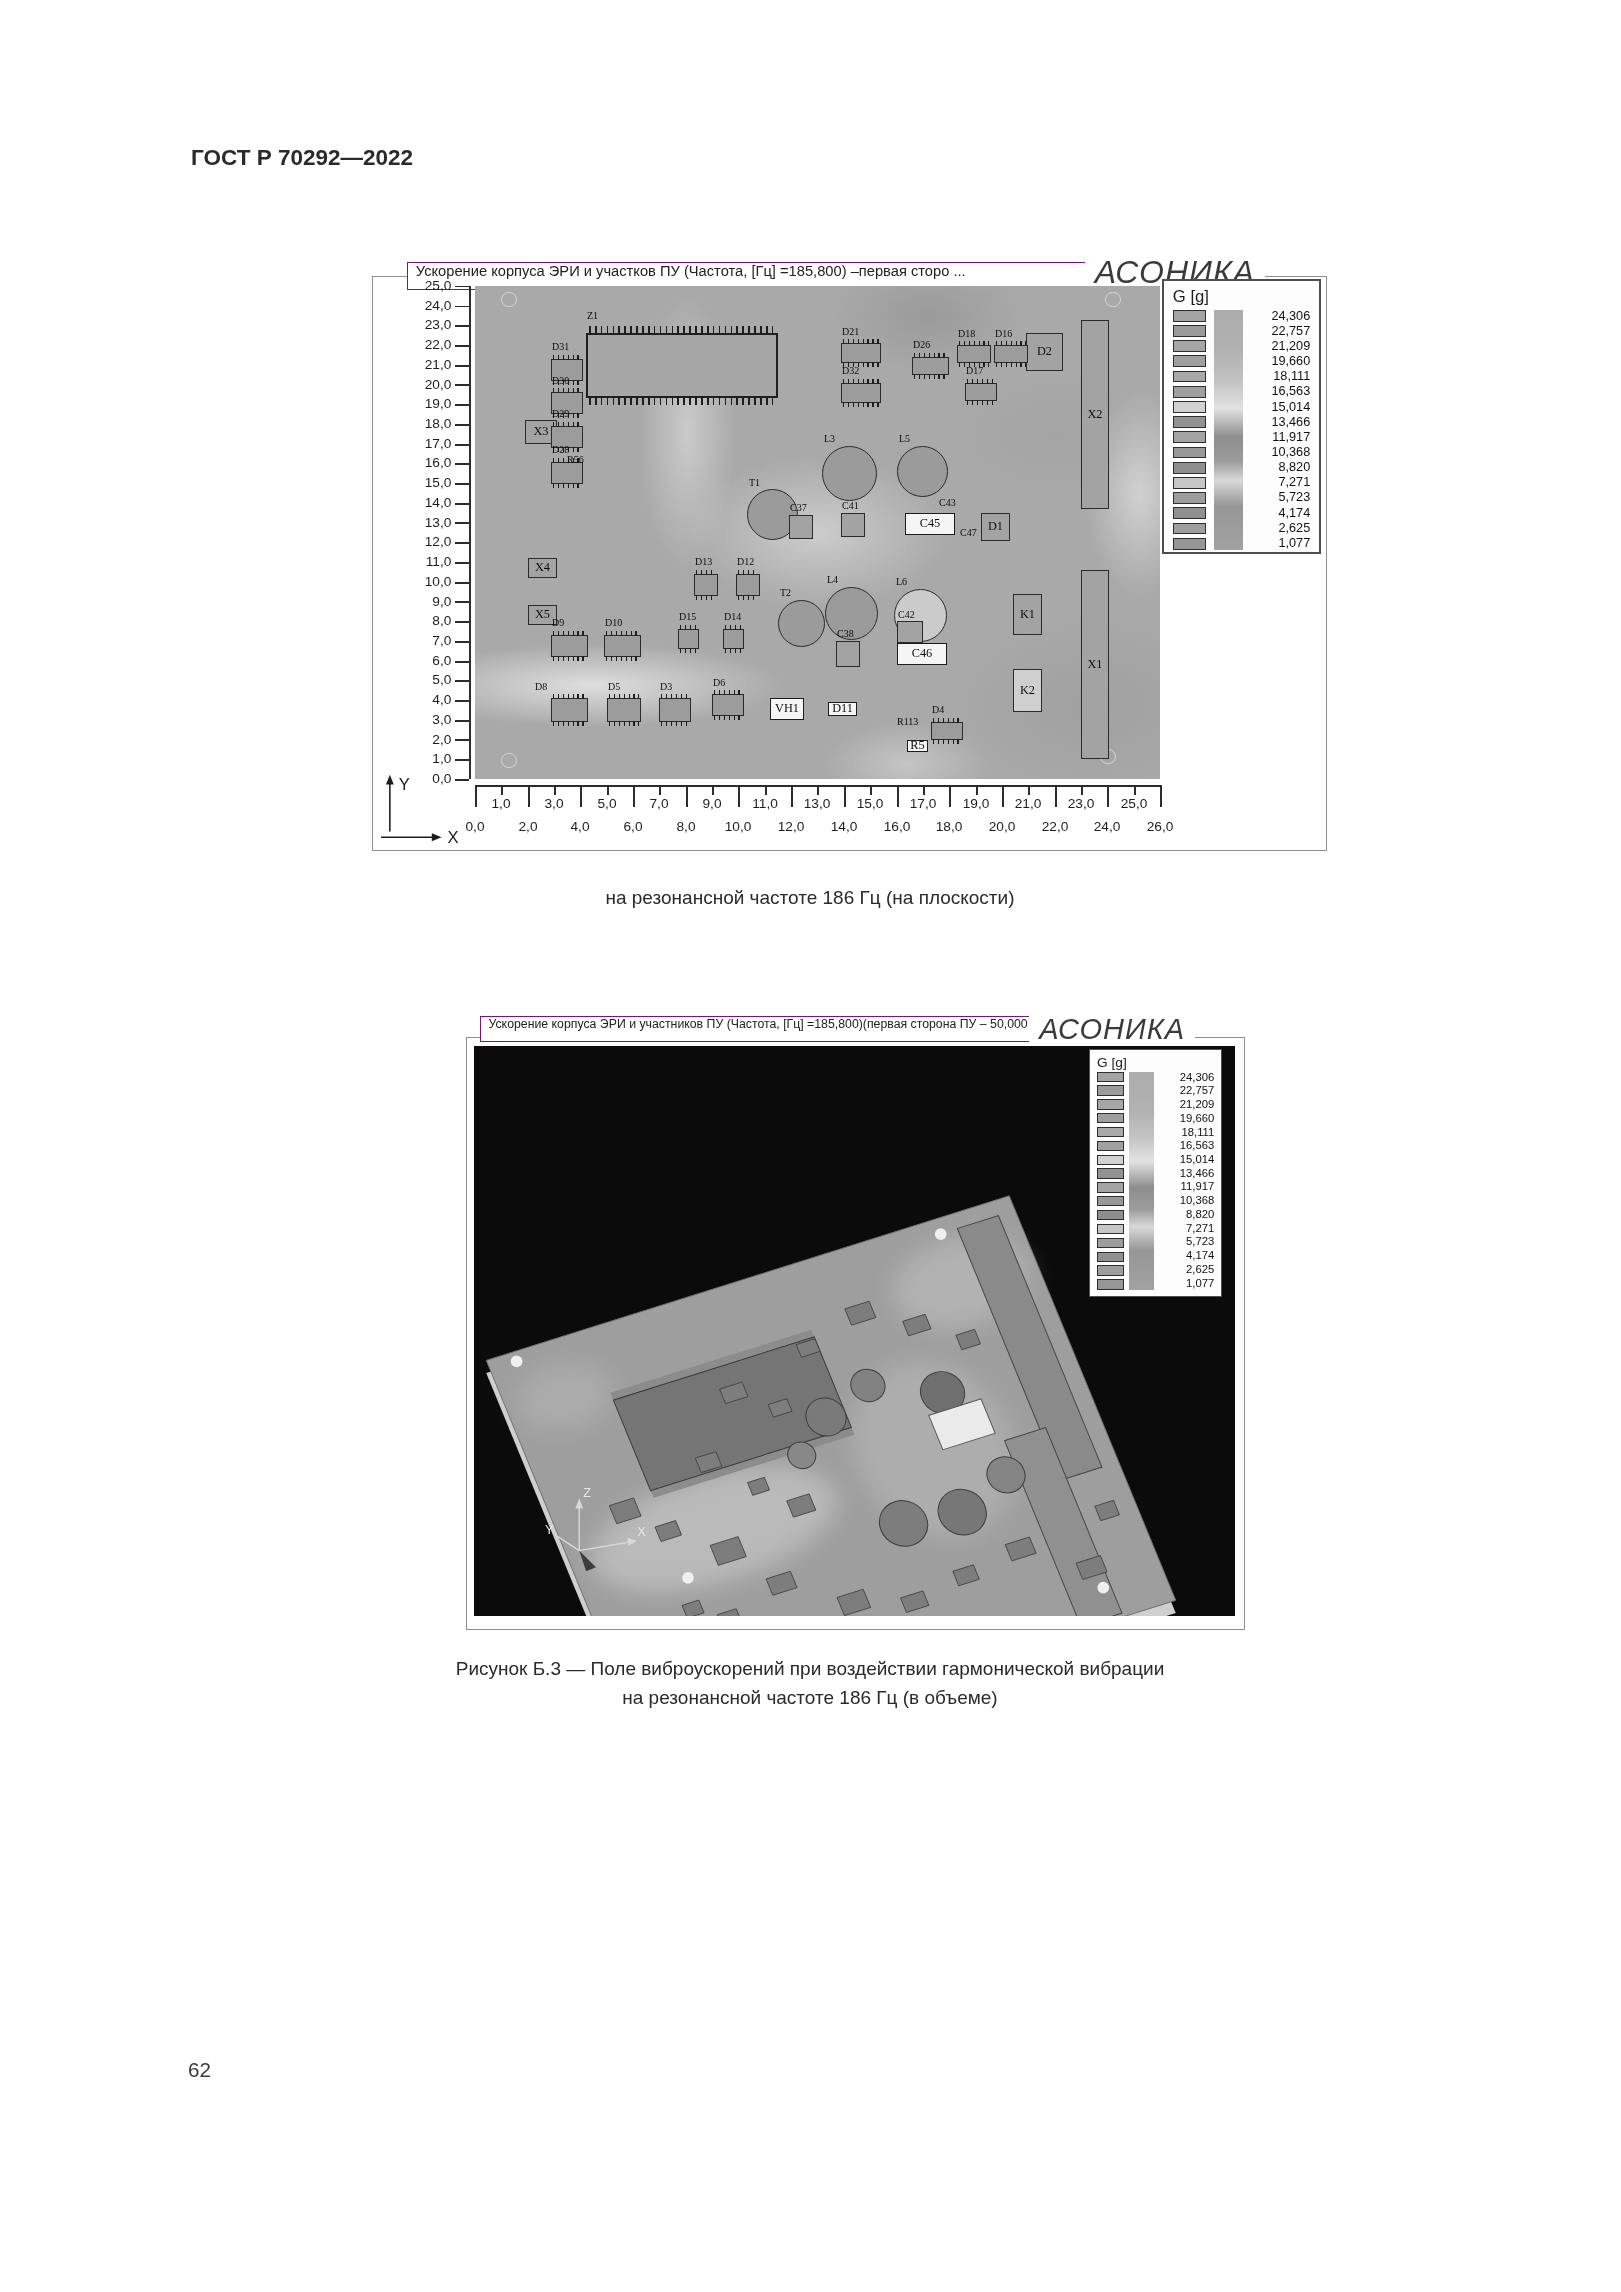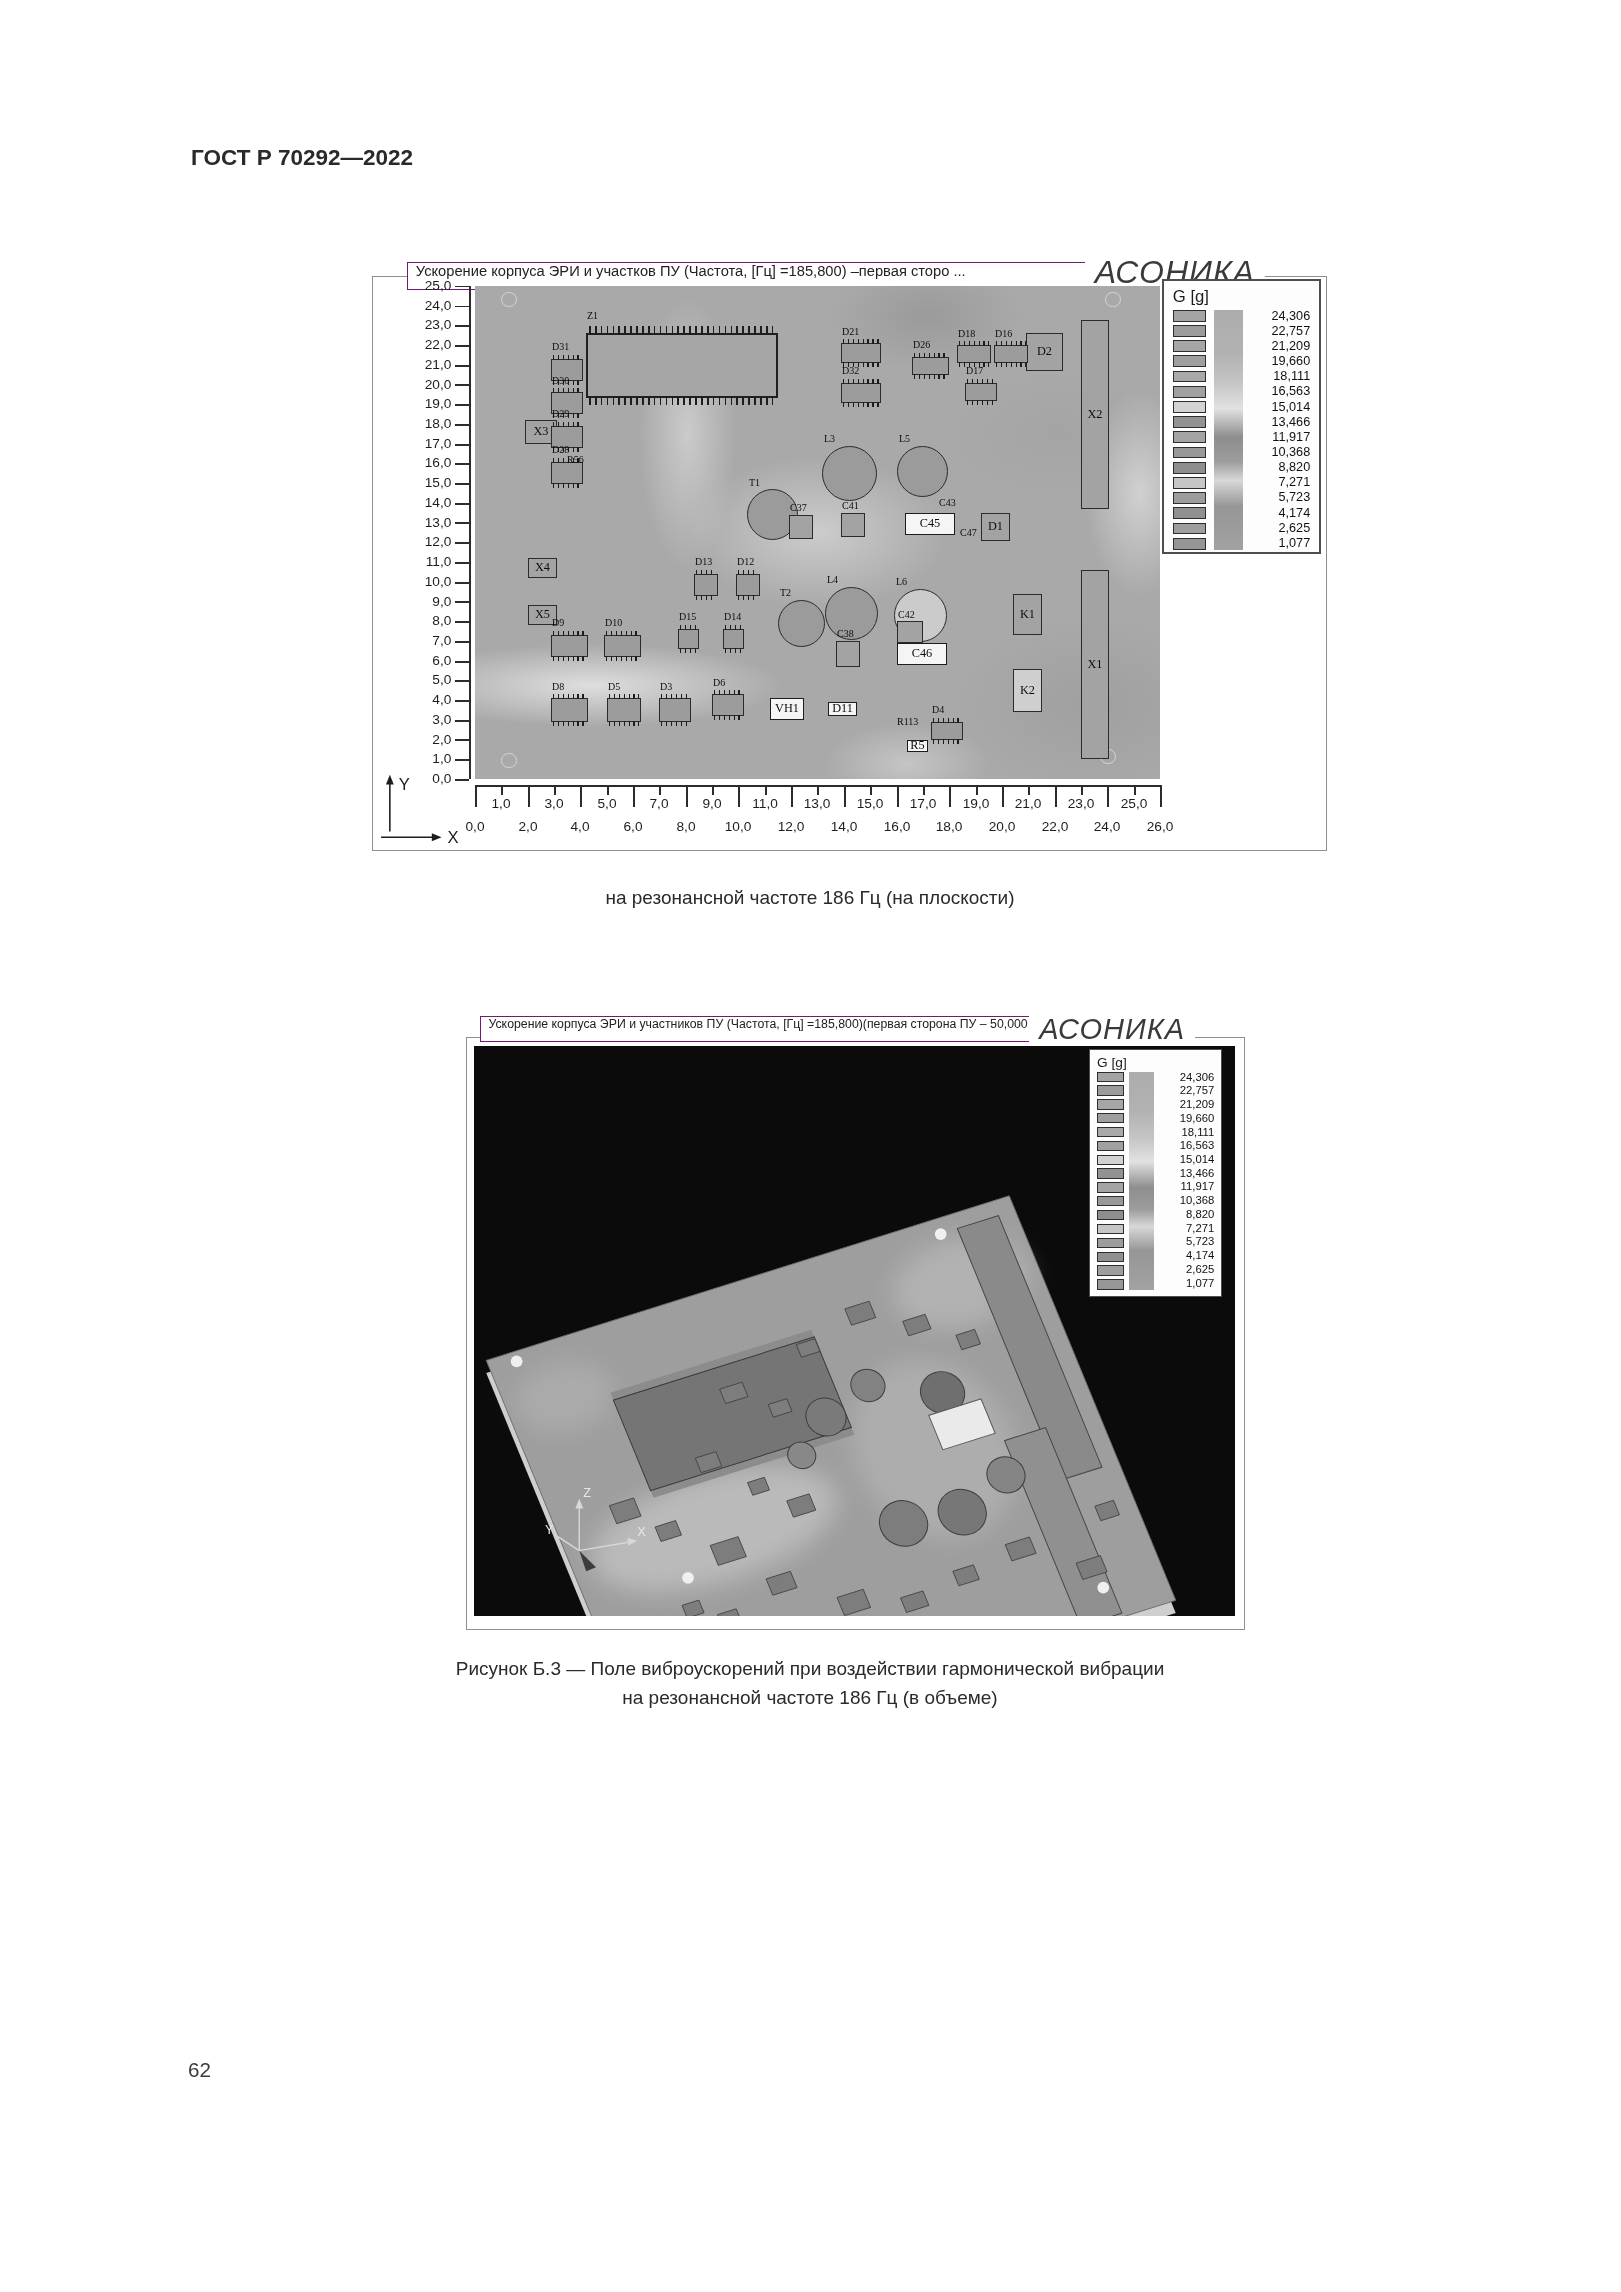--- a/index.html
+++ b/index.html
@@ -236,21 +236,21 @@
         <div class="clabel" style="left: 77px; top: 331px;">D9</div>
         <div class="comp ic" style="left: 129px; top: 349px; width: 37px; height: 22px;">
           <div class="pins t"></div>
           <div class="pins b"></div>
         </div>
         <div class="clabel" style="left: 130px; top: 331px;">D10</div>
         <div class="comp ic" style="left: 76px; top: 412px; width: 37px; height: 24px;">
           <div class="pins t"></div>
           <div class="pins b"></div>
         </div>
-        <div class="clabel" style="left: 77px; top: 395px;">D8</div>
+        <div class="clabel" style="left: 60px; top: 395px;">D8</div>
         <div class="comp ic" style="left: 132px; top: 412px; width: 34px; height: 24px;">
           <div class="pins t"></div>
           <div class="pins b"></div>
         </div>
         <div class="clabel" style="left: 133px; top: 395px;">D5</div>
         <div class="comp ic" style="left: 184px; top: 412px; width: 32px; height: 24px;">
           <div class="pins t"></div>
           <div class="pins b"></div>
         </div>
         <div class="clabel" style="left: 185px; top: 395px;">D3</div>

